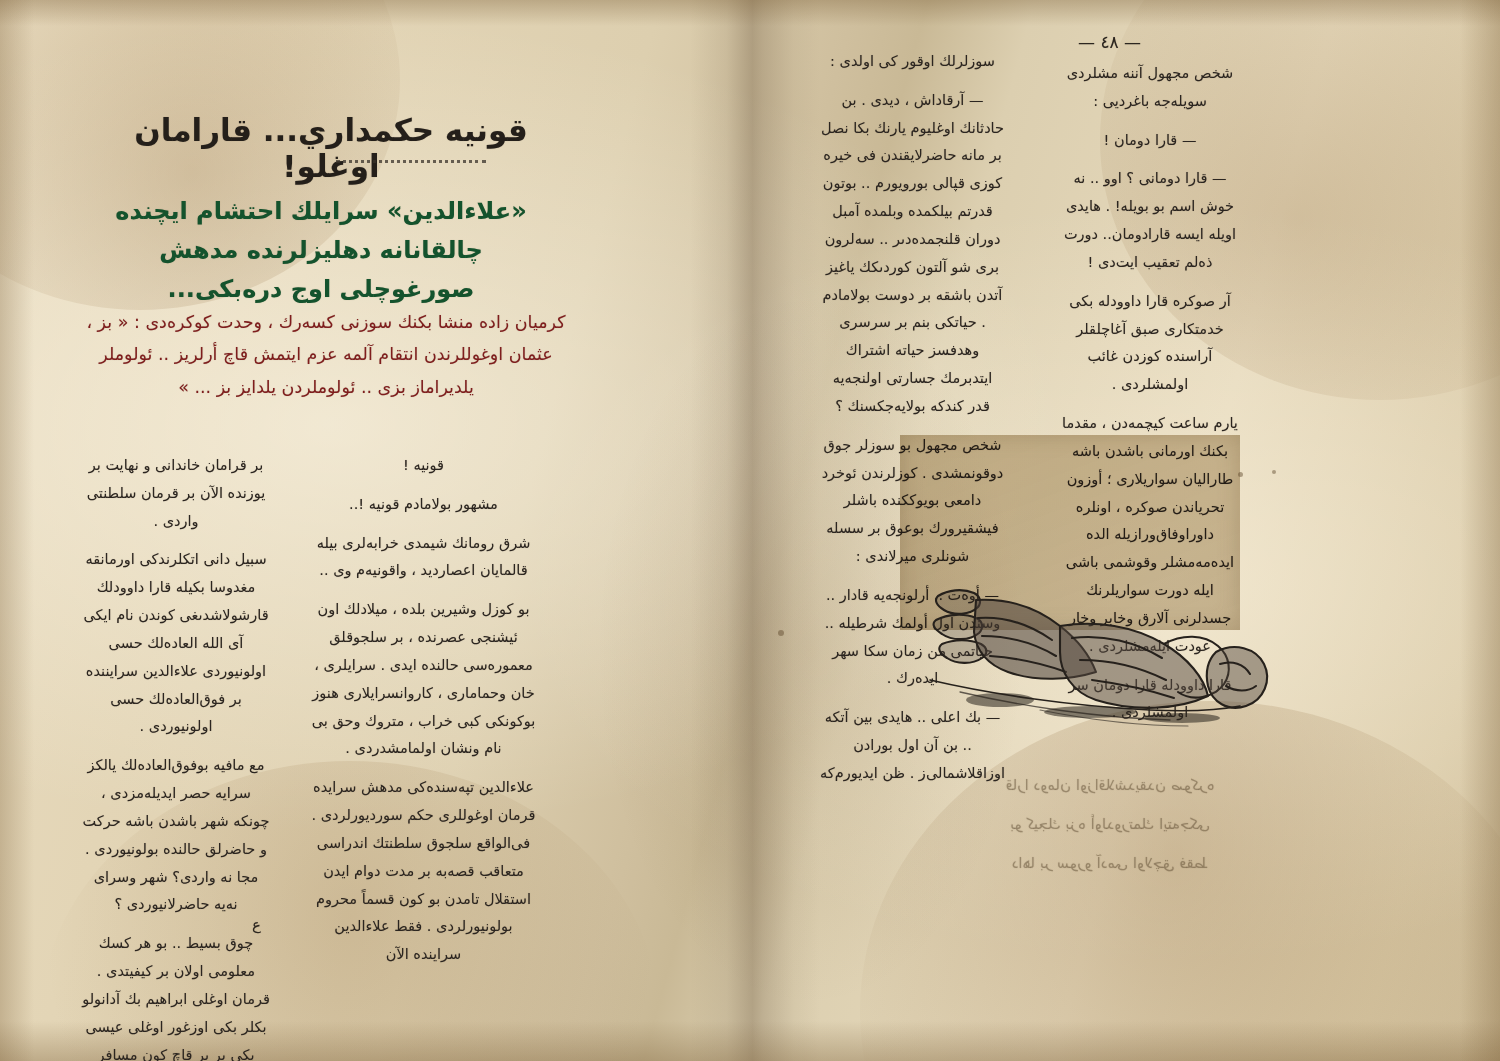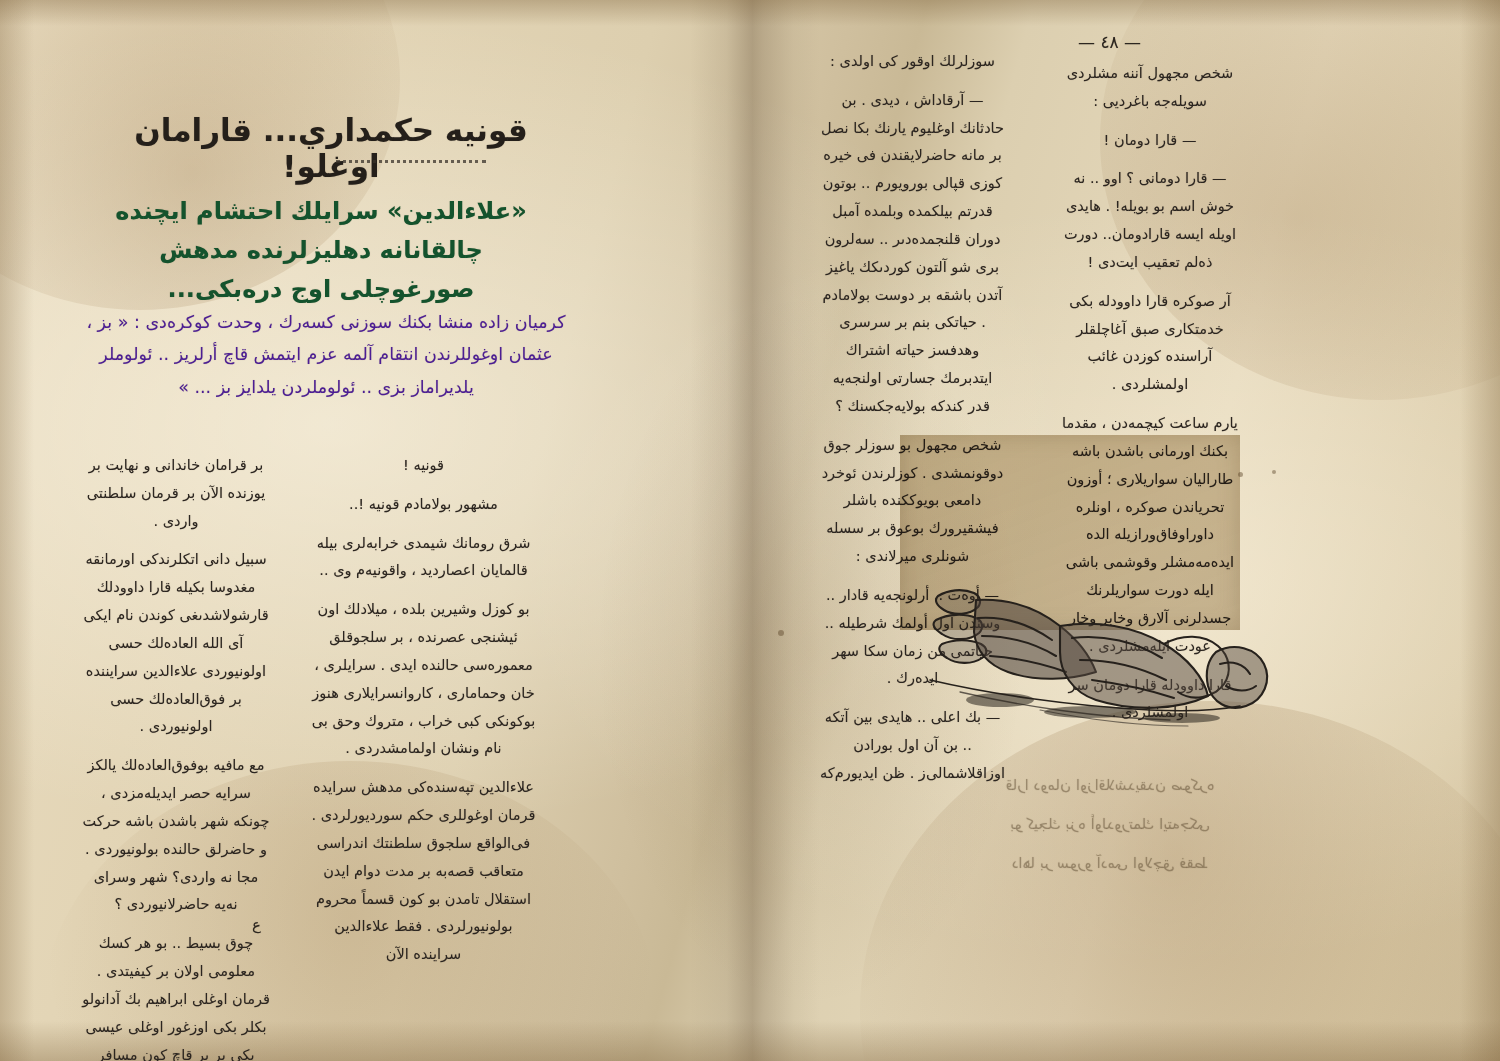--- a/index.html
+++ b/index.html
@@ -112,21 +112,21 @@
     line-height: 1.62;
     color: #14532d;
   }
   .byline {
     position: absolute;
     right: 150px;
     top: 306px;
     width: 480px;
     font-size: 17.5px;
     line-height: 1.85;
-    color: #4c1d95;
+    color: #7f1d1d;
   }
 
   .col-left {
     position: absolute;
     right: 445px;
     top: 452px;
     width: 190px;
     font-size: 14.5px;
     line-height: 1.92;
   }

